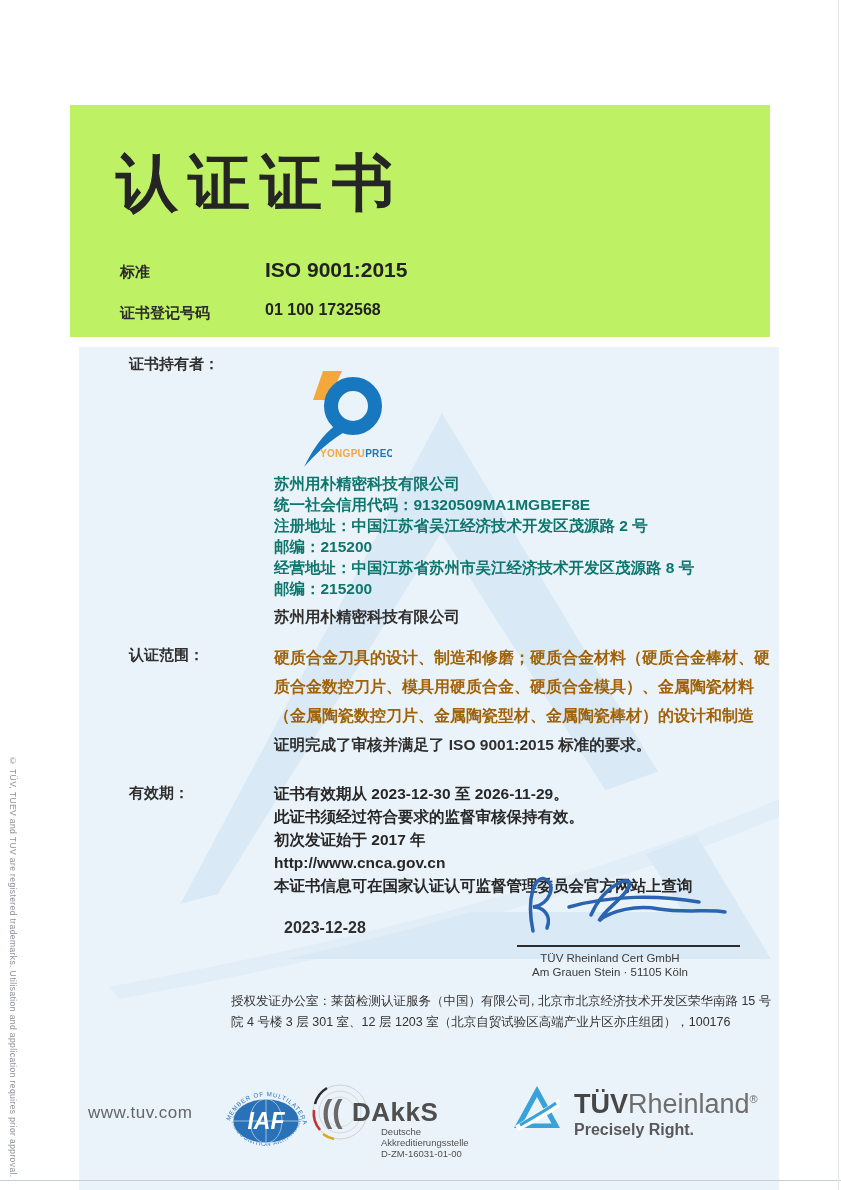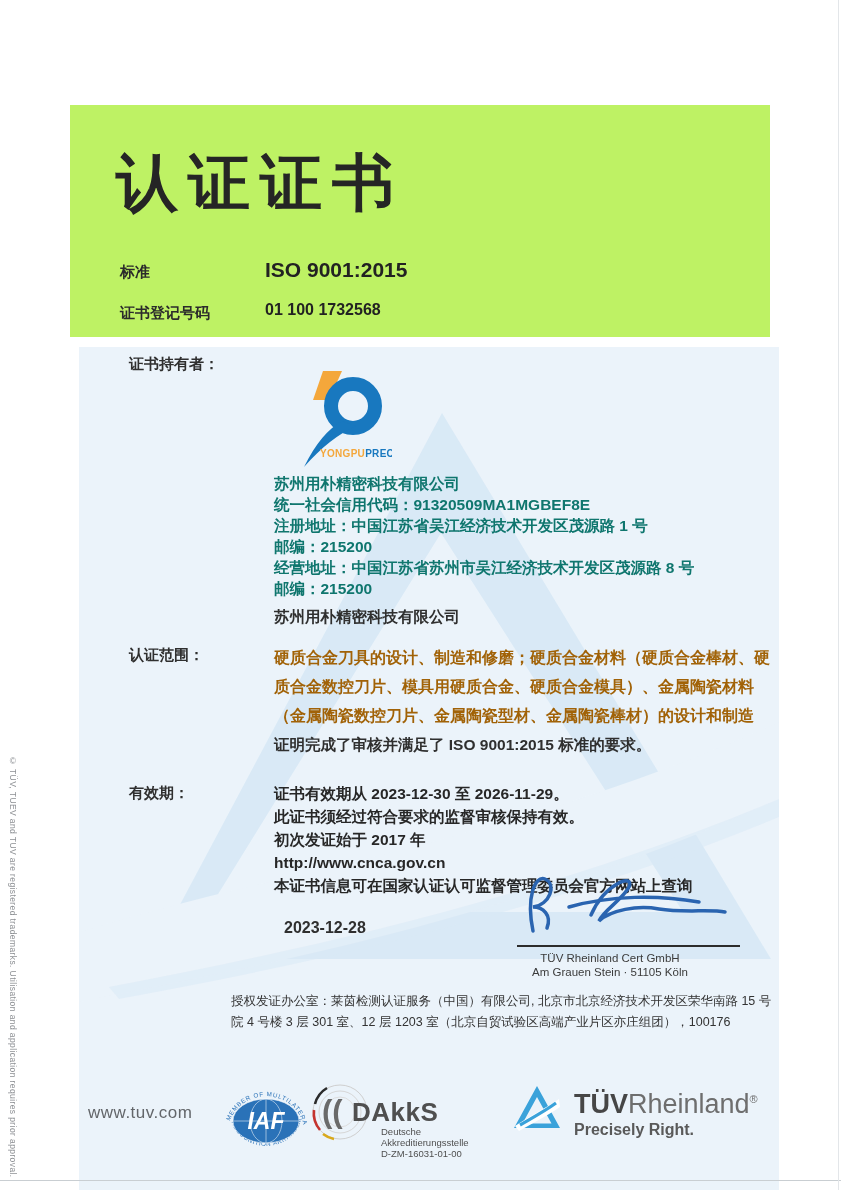--- a/index.html
+++ b/index.html
@@ -89,21 +89,21 @@
           <circle cx="61" cy="39" r="22" fill="none" stroke="#1878bf" stroke-width="14"></circle>
           <path d="M64,59 C46,67 30,80 12,100 C24,76 36,62 50,54 Z" fill="#1878bf"></path>
           <text x="28" y="90" font-size="10" font-weight="700" letter-spacing="0.3">
             <tspan fill="#f4a73b">YONGPU</tspan><tspan fill="#1878bf">PRECISION</tspan>
           </text>
         </svg>
 
         <div class="company-block">
           <div>苏州用朴精密科技有限公司</div>
           <div>统一社会信用代码：91320509MA1MGBEF8E</div>
-          <div>注册地址：中国江苏省吴江经济技术开发区茂源路 1 号</div>
+          <div>注册地址：中国江苏省吴江经济技术开发区茂源路 2 号</div>
           <div>邮编：215200</div>
           <div>经营地址：中国江苏省苏州市吴江经济技术开发区茂源路 8 号</div>
           <div>邮编：215200</div>
         </div>
 
         <div class="sites-note">苏州用朴精密科技有限公司</div>
 
         <div class="scope-label">认证范围：</div>
         <div class="scope-text">硬质合金刀具的设计、制造和修磨；硬质合金材料（硬质合金棒材、硬质合金数控刀片、模具用硬质合金、硬质合金模具）、金属陶瓷材料（金属陶瓷数控刀片、金属陶瓷型材、金属陶瓷棒材）的设计和制造</div>
         <div class="conformity">证明完成了审核并满足了 ISO 9001:2015 标准的要求。</div>

